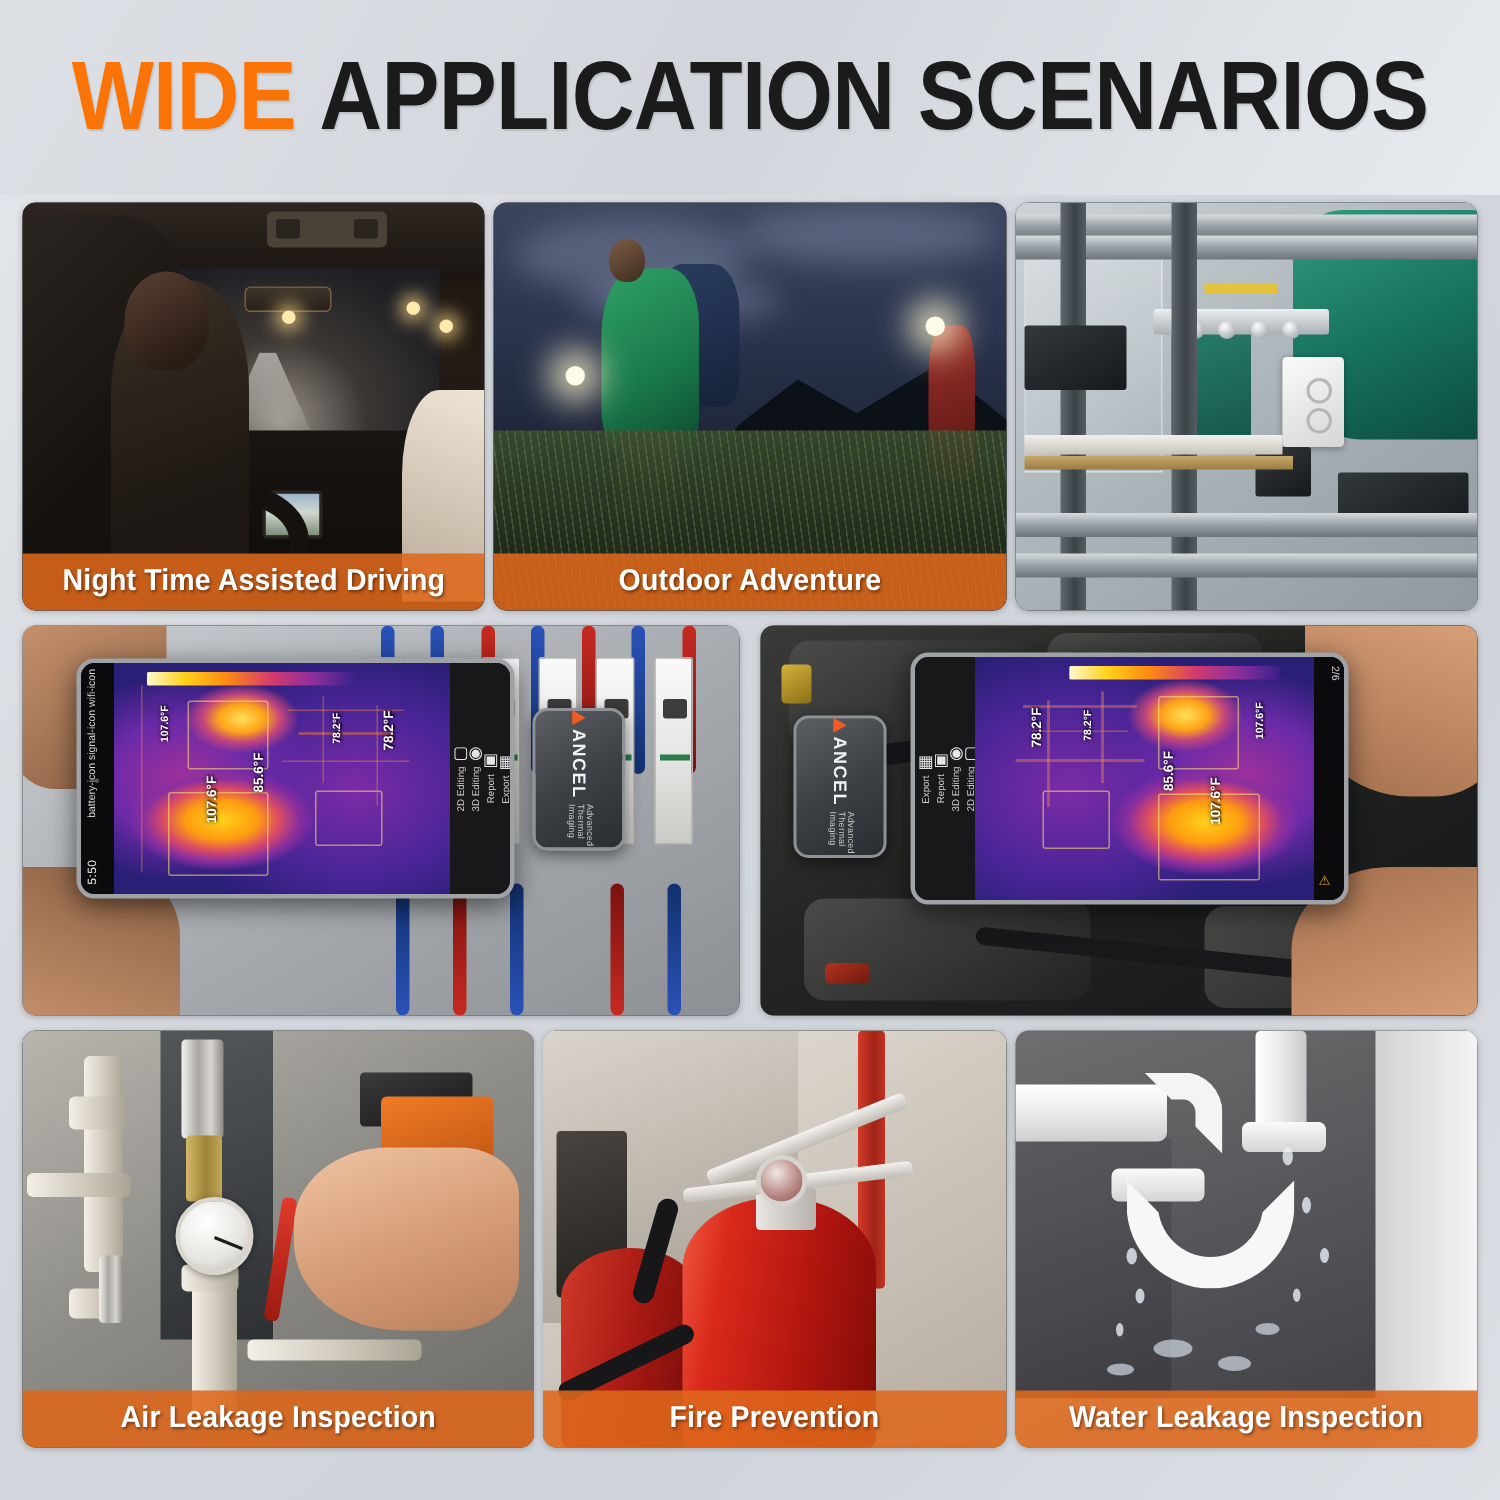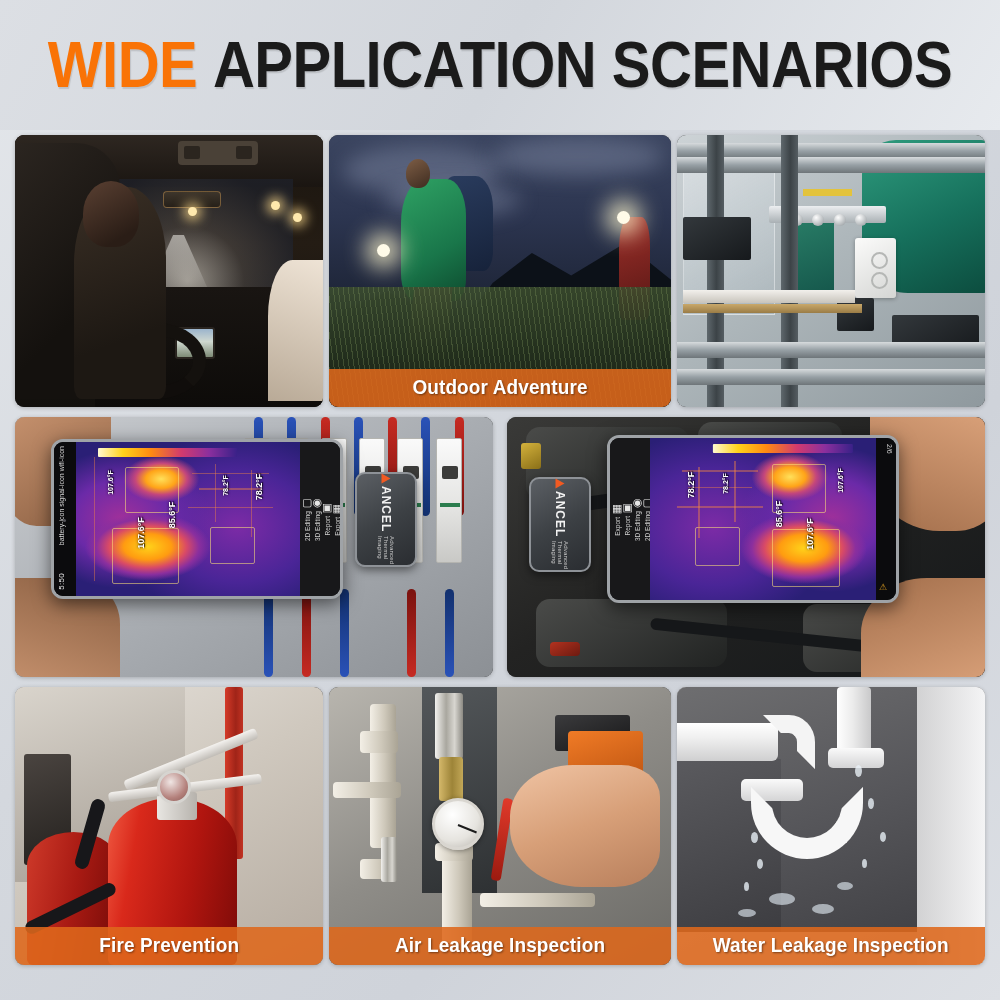--- a/index.html
+++ b/index.html
@@ -646,20 +646,23 @@
         <div class="lamp" style="left:83%;top:66px;"></div>
         <div class="lamp" style="left:90%;top:78px;"></div>
         <div class="lamp" style="left:33%;top:76px;"></div>
         <div class="dash"></div>
         <div class="nav"></div>
         <div class="wheel"></div>
         <div class="seat"></div>
         <div class="driver"></div>
         <div class="head"></div>
         <div class="pass"></div>
+      </div>
+      <div class="caption">
+        <span class="caption-text">Night Time Assisted Driving</span>
       </div>
     </div>
 
     <div class="panel p-b">
       <div class="photo sc-hike">
         <div class="cloud" style="left:4%;top:4%;width:46%;height:18%;"></div>
         <div class="cloud" style="left:48%;top:1%;width:50%;height:14%;"></div>
         <div class="cloud" style="left:16%;top:18%;width:40%;height:12%;"></div>
         <div class="mountain"></div>
         <div class="ridge"></div>
@@ -857,39 +860,20 @@
           </span>
           <span class="ancel-tag">Advanced Thermal Imaging</span>
         </div>
       </div>
 
     </div>
   </div>
 
   <div class="row row-3">
 
-    <div class="panel p-a">
-      <div class="photo sc-fire">
-        <div class="bgwall"></div>
-        <div class="bgdark"></div>
-        <div class="redpipe"></div>
-        <div class="tank2"></div>
-        <div class="tank" style="left:30%;"></div>
-        <div class="neck"></div>
-        <div class="lever" style="left:34%;bottom:72%;width:46%;height:11px;transform:rotate(-22deg);"></div>
-        <div class="lever" style="left:30%;bottom:62%;width:50%;height:10px;transform:rotate(-7deg);"></div>
-        <div class="gauge"></div>
-        <div class="hose2"></div>
-        <div class="hose"></div>
-      </div>
-      <div class="caption">
-        <span class="caption-text">Fire Prevention</span>
-      </div>
-    </div>
-
     <div class="panel p-b">
       <div class="photo sc-air">
         <div class="darkpanel"></div>
         <div class="blackbox"></div>
         <div class="orangebox"></div>
         <div class="chrome" style="left:31%;top:2%;width:28px;height:24%;"></div>
         <div class="brass" style="left:32%;top:25%;width:24px;height:16%;"></div>
         <div class="wpipe" style="left:12%;top:6%;width:26px;height:52%;"></div>
         <div class="wpipe" style="left:9%;top:16%;width:38px;height:22px;"></div>
         <div class="wpipe" style="left:9%;top:62%;width:34px;height:20px;"></div>
@@ -899,20 +883,39 @@
         <div class="wpipe" style="left:44%;top:74%;width:34%;height:14px;"></div>
         <div class="chrome" style="left:15%;top:54%;width:16px;height:16%;"></div>
         <div class="gauge">
           <div class="needle"></div>
         </div>
         <div class="redhandle"></div>
         <div class="hand"></div>
       </div>
       <div class="caption">
         <span class="caption-text">Air Leakage Inspection</span>
+      </div>
+    </div>
+
+    <div class="panel p-a">
+      <div class="photo sc-fire">
+        <div class="bgwall"></div>
+        <div class="bgdark"></div>
+        <div class="redpipe"></div>
+        <div class="tank2"></div>
+        <div class="tank" style="left:30%;"></div>
+        <div class="neck"></div>
+        <div class="lever" style="left:34%;bottom:72%;width:46%;height:11px;transform:rotate(-22deg);"></div>
+        <div class="lever" style="left:30%;bottom:62%;width:50%;height:10px;transform:rotate(-7deg);"></div>
+        <div class="gauge"></div>
+        <div class="hose2"></div>
+        <div class="hose"></div>
+      </div>
+      <div class="caption">
+        <span class="caption-text">Fire Prevention</span>
       </div>
     </div>
 
     <div class="panel p-c">
       <div class="photo sc-water">
         <div class="graywall"></div>
         <div class="graywall2"></div>
         <div class="sidewall"></div>
         <div class="hpipe"></div>
         <div class="elbow"></div>

